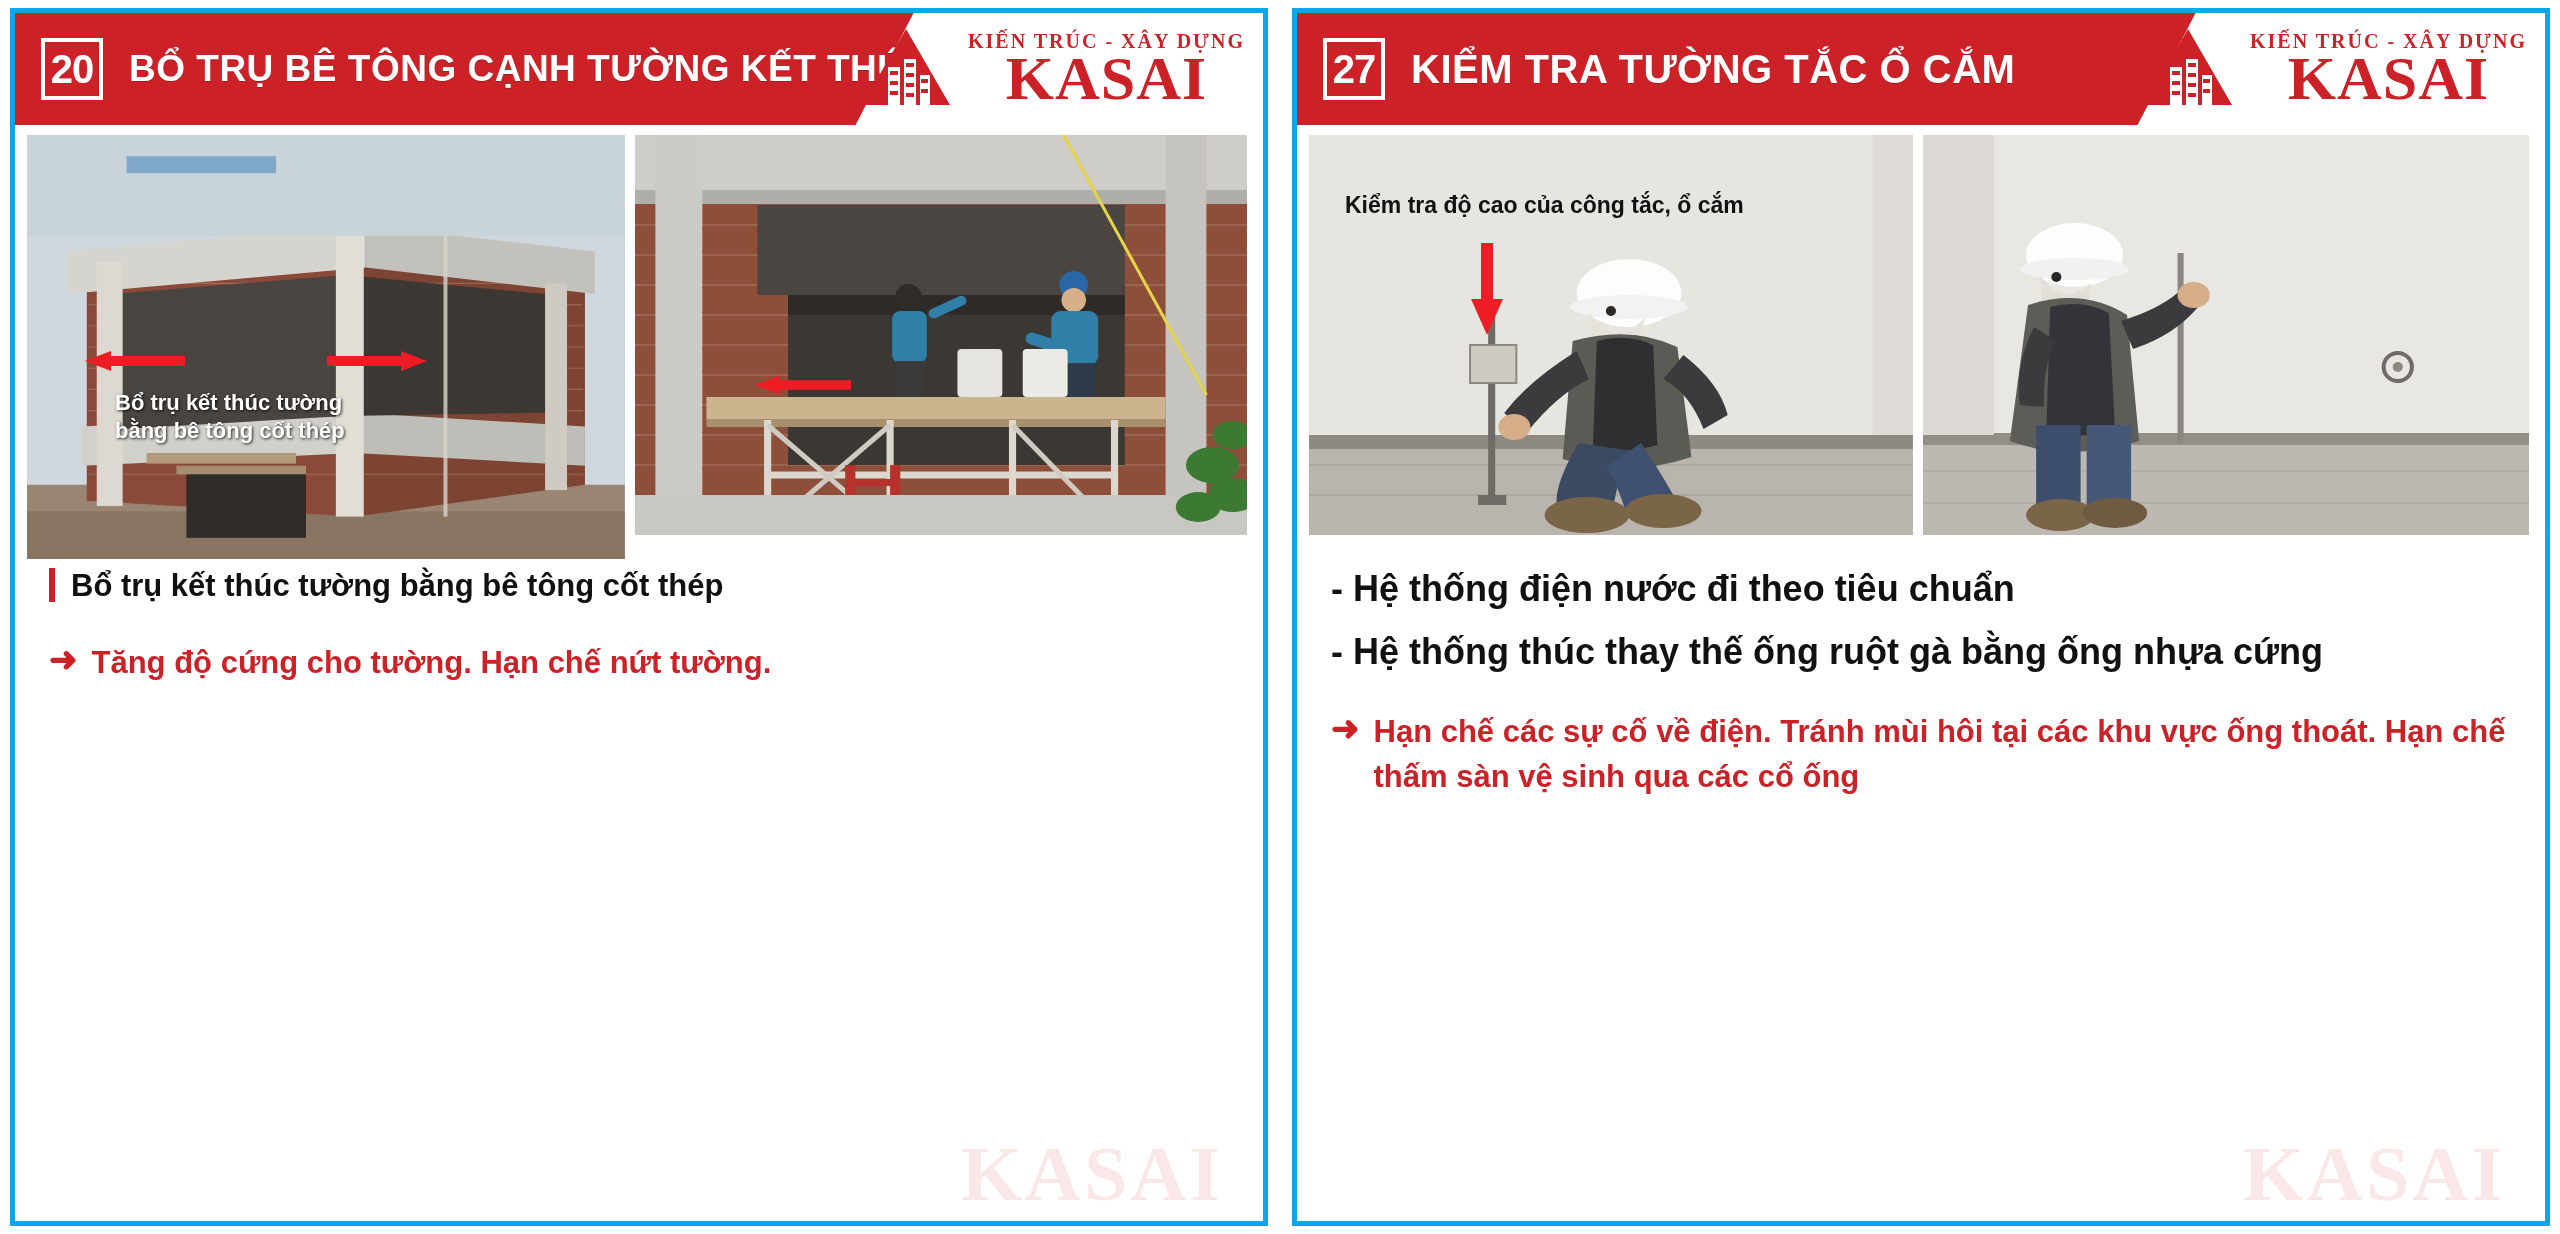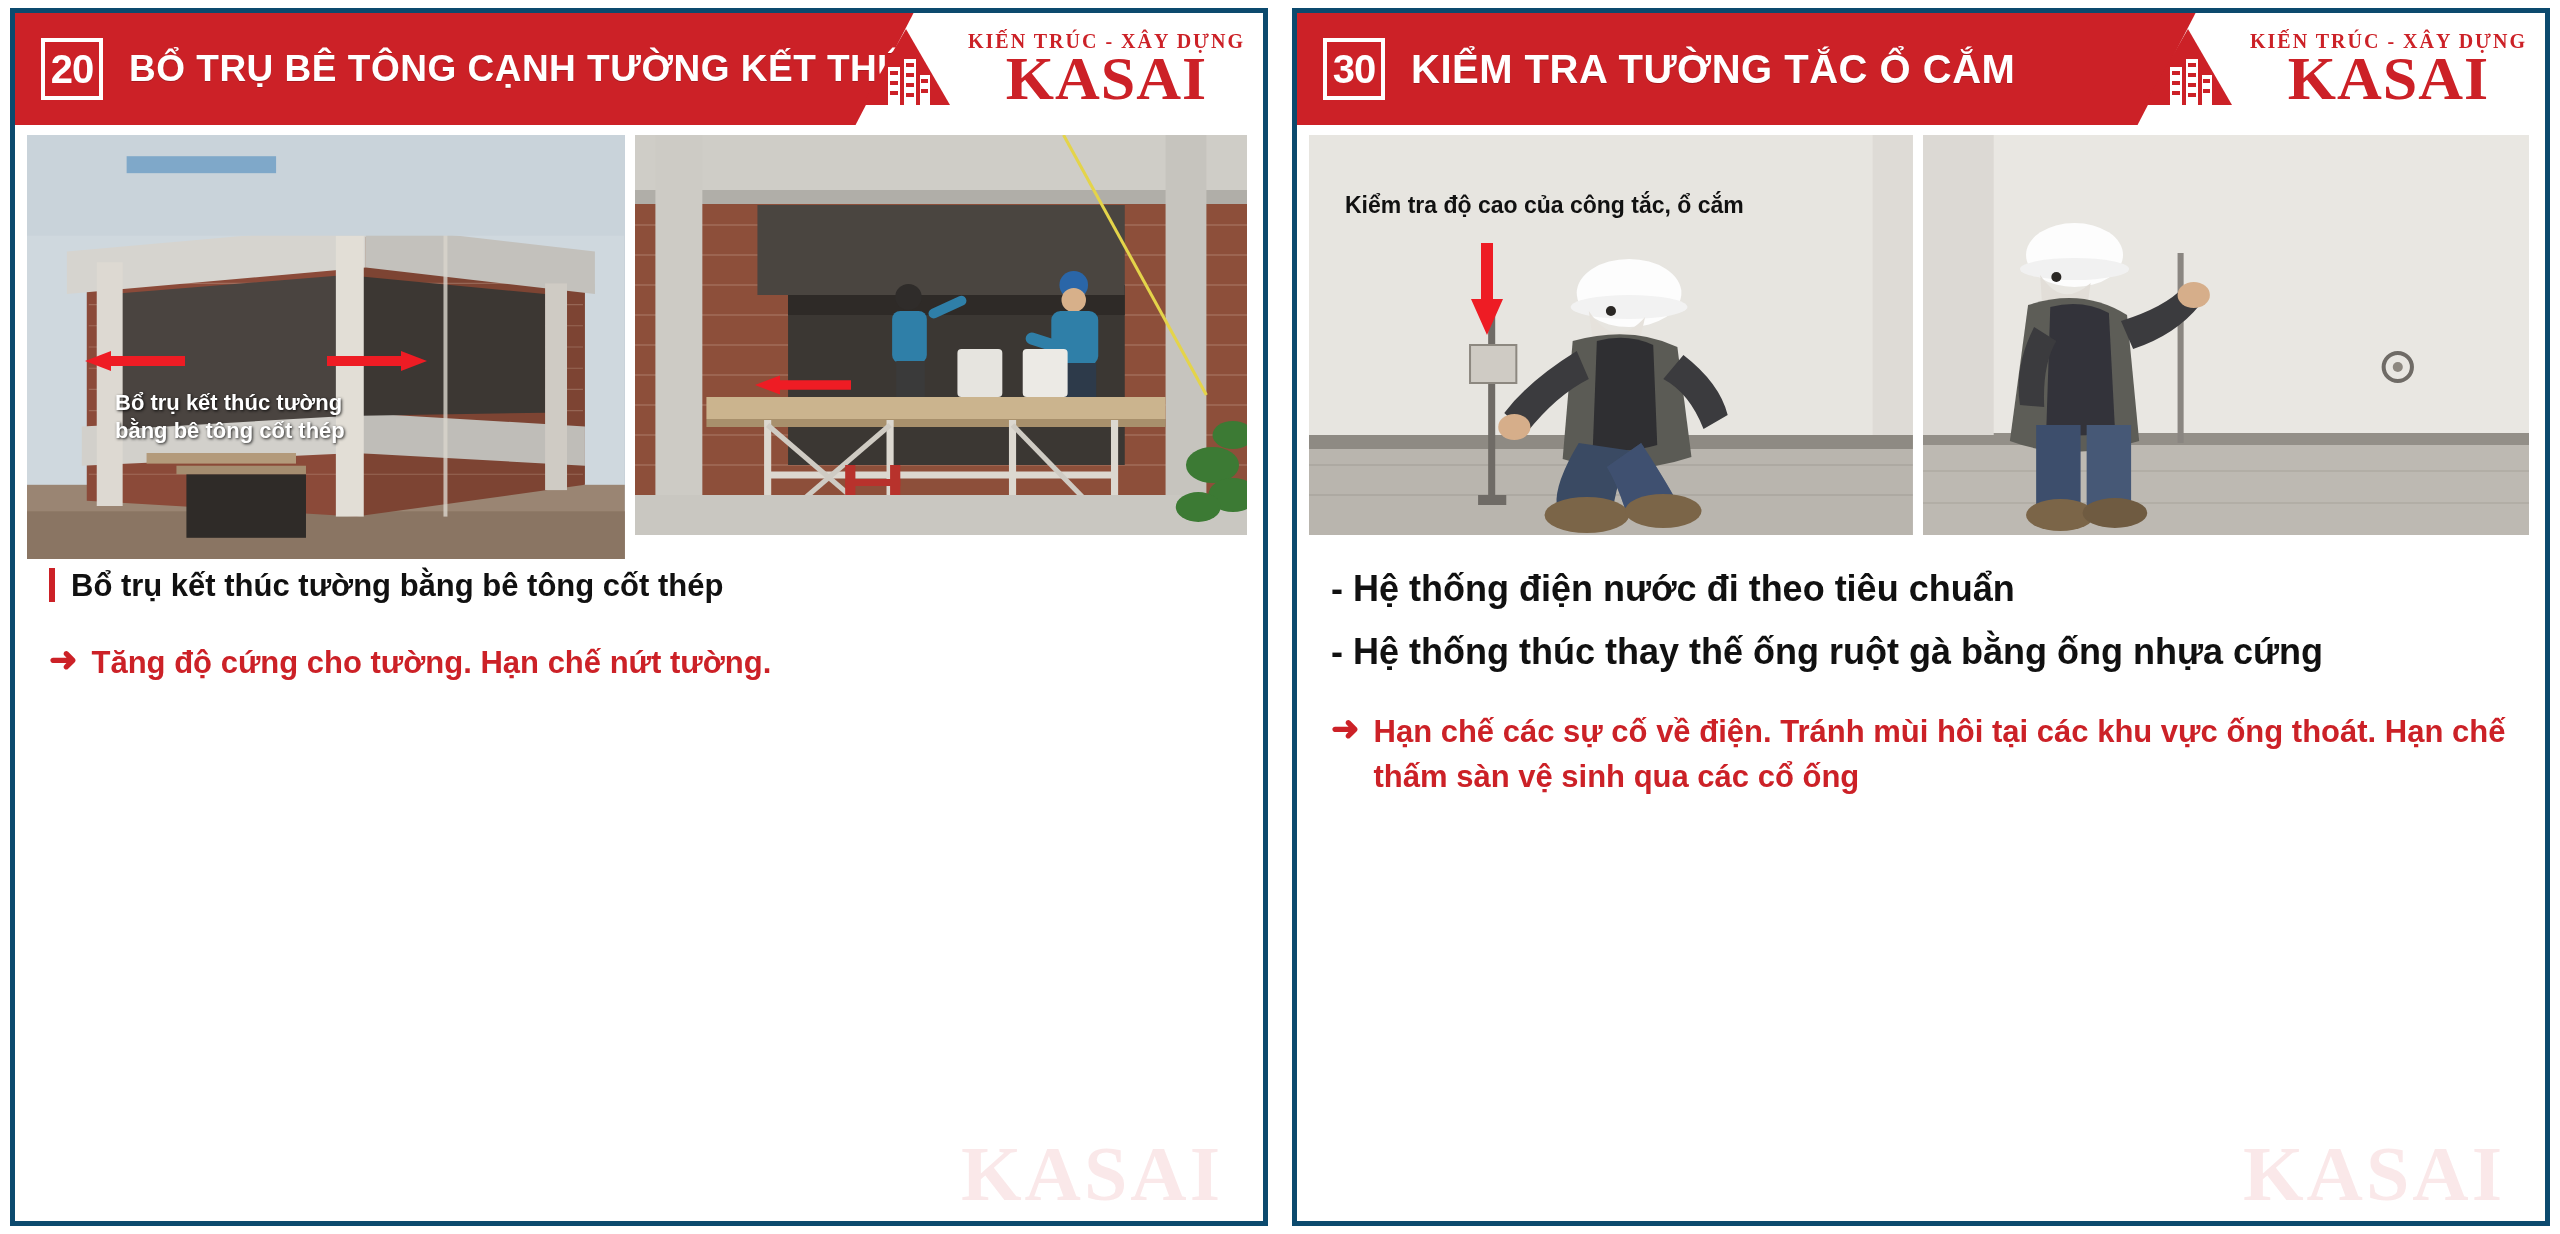--- a/index.html
+++ b/index.html
@@ -13,21 +13,21 @@
     position: relative;
     width: 2560px; height: 1234px;
     display: flex;
     gap: 24px;
     padding: 8px 10px;
     background: #ffffff;
   }
   .panel {
     position: relative;
     flex: 1 1 0;
-    border: 5px solid #0c4a6e;
+    border: 5px solid #0ea5e9;
     background: #ffffff;
     display: flex;
     flex-direction: column;
     overflow: hidden;
   }
 
   
   .panel-header {
     position: relative;
     height: 112px;
@@ -394,21 +394,21 @@
         <span class="arrow-glyph">➜</span>
         <span>Tăng độ cứng cho tường. Hạn chế nứt tường.</span>
       </div>
       <div class="watermark">KASAI</div>
     </div>
   </section>
 
   <section class="panel panel-2">
     <header class="panel-header">
       <div class="header-red">
-        <div class="step-number">30</div>
+        <div class="step-number">27</div>
         <div class="step-title">KIỂM TRA TƯỜNG TẮC Ổ CẮM</div>
       </div>
       <div class="brand">
         <div class="brand-mark">
           <svg viewBox="0 0 96 84" width="96" height="84" aria-hidden="true">
             <polygon points="48,2 92,78 4,78" fill="#cc2127"></polygon>
             <rect x="30" y="40" width="12" height="38" fill="#ffffff"></rect>
             <rect x="46" y="32" width="12" height="46" fill="#ffffff"></rect>
             <rect x="62" y="48" width="10" height="30" fill="#ffffff"></rect>
             <rect x="32" y="44" width="8" height="4" fill="#cc2127"></rect>

